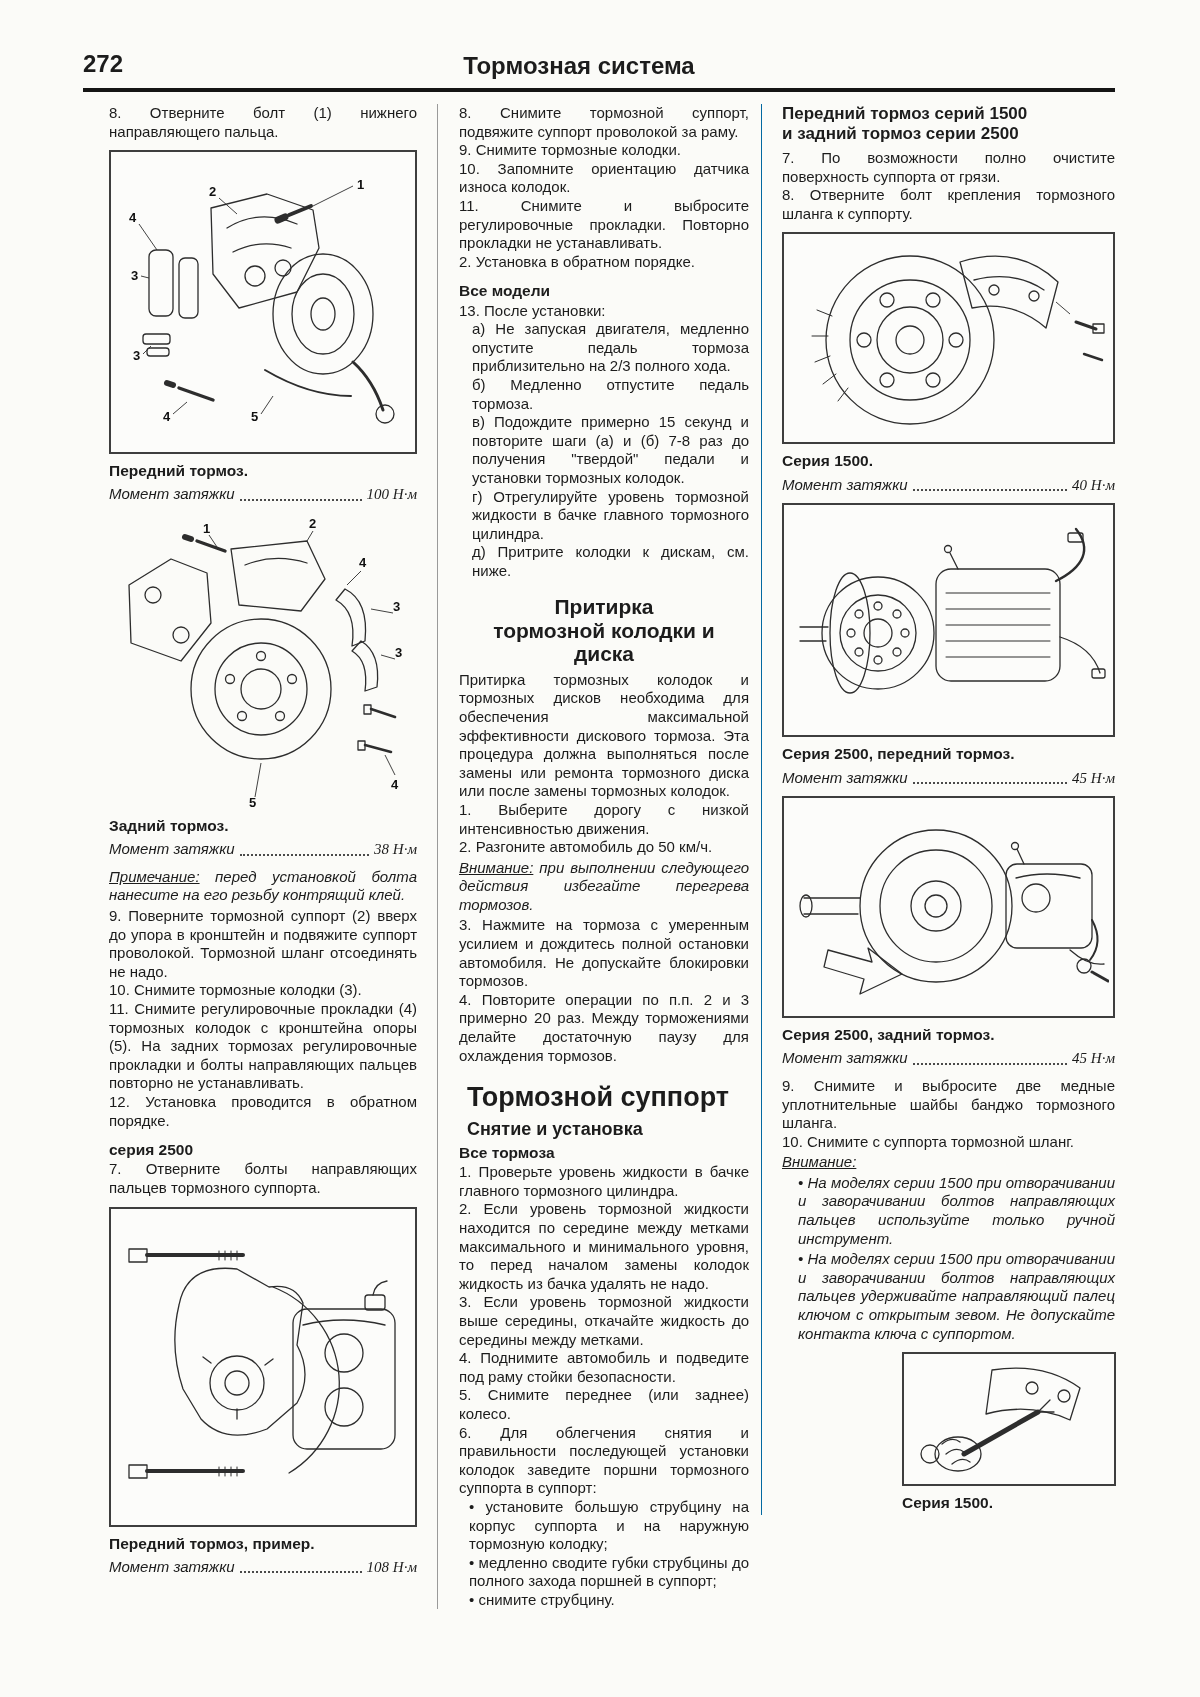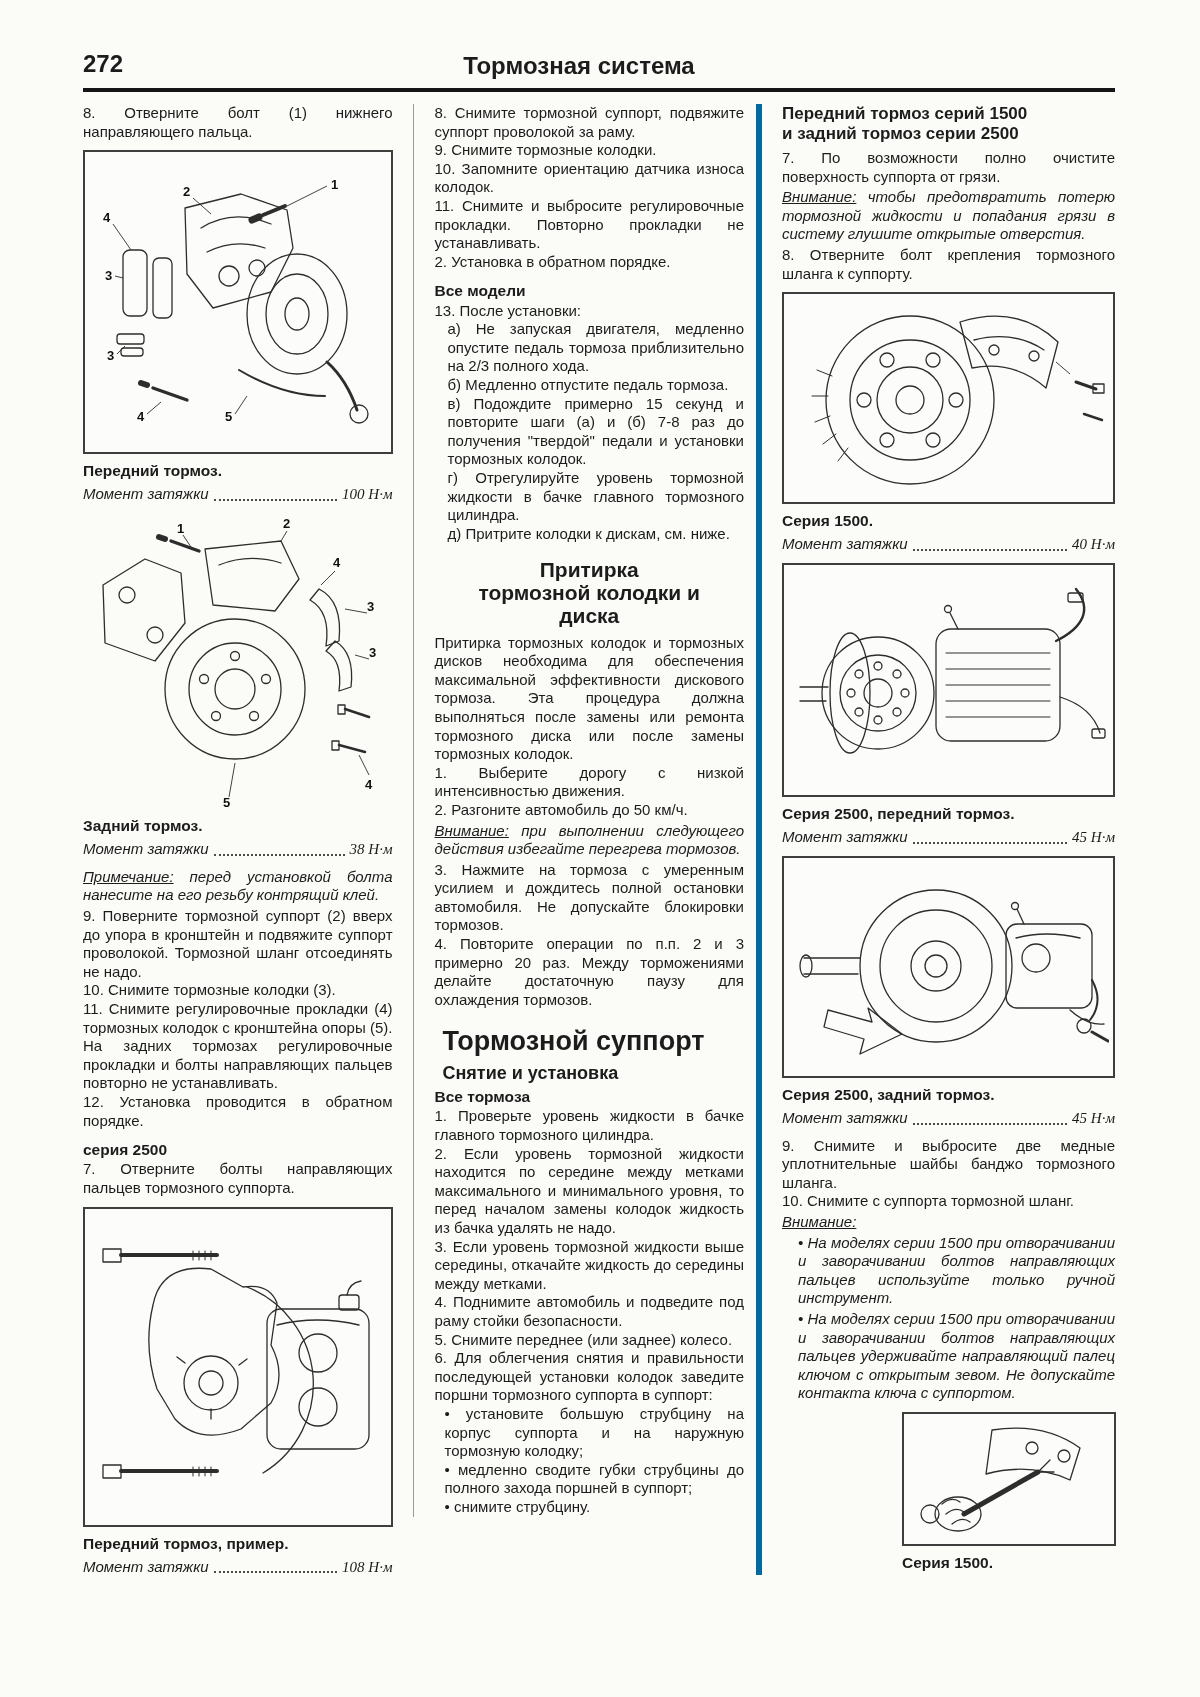--- a/index.html
+++ b/index.html
@@ -7,23 +7,23 @@
     width:1200px;height:1697px;overflow:hidden;background:#fbfbf8;
     font-family:"Liberation Sans","DejaVu Sans",sans-serif;color:#1c1c1c;
   }
   .sheet{padding:50px 0 0 83px;width:1032px;}
   header{position:relative;height:36px;}
   .pagenum{font-size:24px;font-weight:700;}
   .ptitle{position:absolute;left:0;right:40px;top:2px;text-align:center;font-size:24px;font-weight:700;}
   .rule{border-top:4px solid #151515;margin:2px 0 12px 0;}
   .cols{display:flex;align-items:flex-start;}
   .col{font-size:15px;line-height:1.24;}
-  .col1{width:312px;}
+  .col1{width:312px;margin-left:26px;}
   .col2{width:312px;margin-left:20px;border-left:1px solid #9a9a9a;padding-left:21px;}
-  .col3{width:333px;margin-left:12px;border-left:6px solid #0369a1;padding-left:20px;}
+  .col3{width:333px;margin-left:12px;border-left:1px solid #0369a1;padding-left:20px;}
   p{margin:0;text-align:justify;}
   .cap{font-weight:700;font-size:15.5px;margin:7px 0 3px;text-align:left;}
   .spec{display:flex;align-items:baseline;font-style:italic;margin:5px 0 9px;}
   .spec-dots{flex:1;border-bottom:2px dotted #4a4a4a;margin:0 5px 3px 5px;align-self:flex-end;height:2px;}
   .spec-value{white-space:nowrap;font-family:Liberation Serif, serif;}
   .figbox{border:2px solid #3e3e3e;background:#fcfcfa;padding:4px;margin:9px 0 3px;}
   .figplain{margin:7px 0 1px;}
   .h-small{font-weight:700;font-size:15.5px;margin:10px 0 1px;text-align:left;}
   .h-med{font-weight:700;font-size:21px;line-height:1.1;margin:15px 12px 6px;text-align:center;}
   .h-big{font-weight:700;font-size:27px;margin:16px 8px 3px;text-align:left;}
@@ -232,21 +232,20 @@
       <p>5. Снимите переднее (или заднее) колесо.</p>
       <p>6. Для облегчения снятия и правильности последующей установки колодок заведите поршни тормозного суппорта в суппорт:</p>
       <p class="bullet">• установите большую струбцину на корпус суппорта и на наружную тормозную колодку;</p>
       <p class="bullet">• медленно сводите губки струбцины до полного захода поршней в суппорт;</p>
       <p class="bullet">• снимите струбцину.</p>
     </div>
 
     <div class="col col3">
       <p class="h-col3"><span>Передний тормоз серий 1500</span><br><span>и задний тормоз серии 2500</span></p>
       <p>7. По возможности полно очистите поверхность суппорта от грязи.</p>
-      <p class="note"><span class="kw">Внимание:</span> <span>чтобы предотвратить потерю тормозной жидкости и попадания грязи в систему глушите открытые отверстия.</span></p>
       <p>8. Отверните болт крепления тормозного шланга к суппорту.</p>
 
       <div class="figbox">
         <svg width="321" height="200" viewBox="0 0 321 200">
           <g class="art">
             <circle cx="122" cy="102" r="84"></circle>
             <circle cx="122" cy="102" r="60"></circle>
             <circle cx="122" cy="102" r="33"></circle>
             <circle cx="122" cy="102" r="14"></circle>
             <circle cx="168" cy="102" r="7"></circle>

